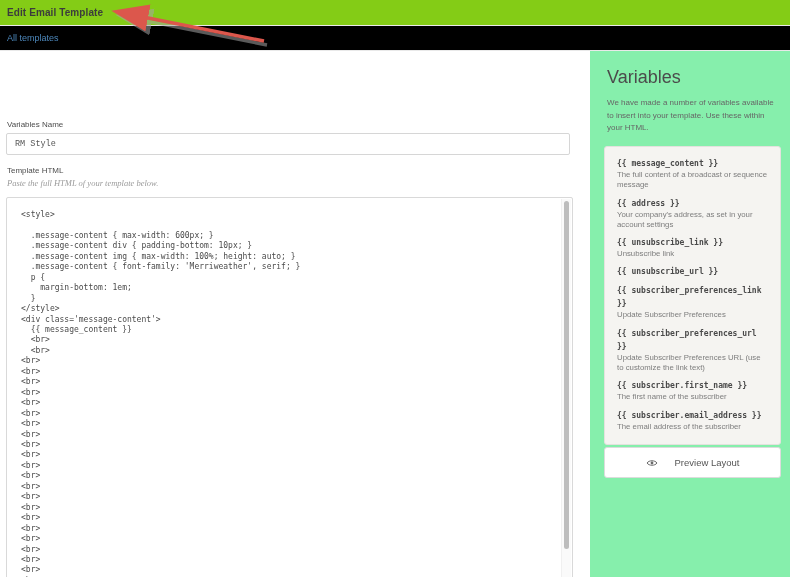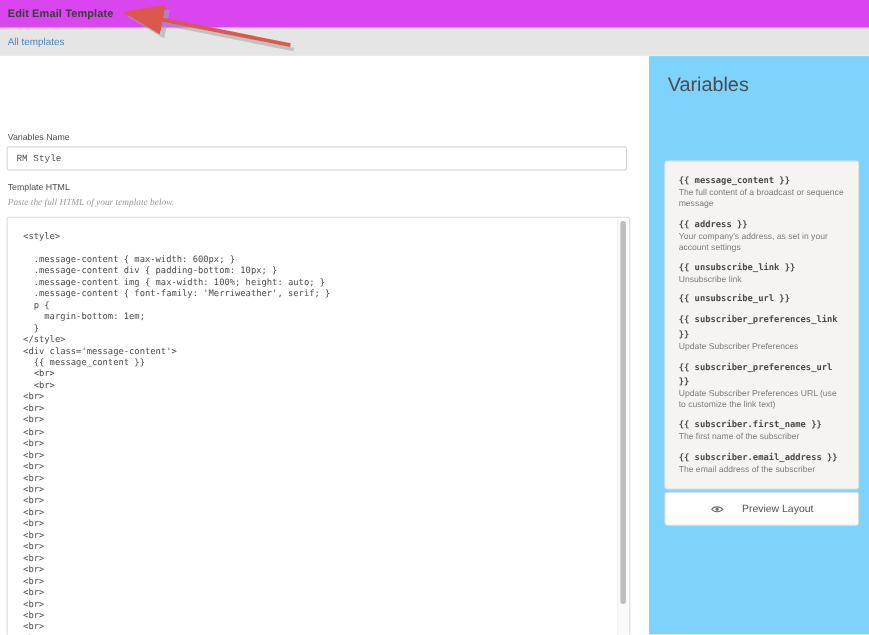--- a/index.html
+++ b/index.html
@@ -1,44 +1,44 @@
 <!DOCTYPE html>
 <html><head>
 <meta charset="utf-8">
 <style>
   * { margin:0; padding:0; box-sizing:border-box; }
   html,body { width:790px; height:577px; background:#fff; font-family:"Liberation Sans",sans-serif; }
   .app { position:relative; width:790px; height:577px; overflow:hidden; background:#fff; }
 
   
-  .hdr { position:absolute; left:0; top:0; width:790px; height:26px; background:#d946ef; border-bottom:1px solid #e9e9e9; }
+  .hdr { position:absolute; left:0; top:0; width:790px; height:26px; background:#84cc16; border-bottom:1px solid #e9e9e9; }
   .hdr h1 { position:absolute; left:7px; top:0; line-height:26px; font-size:10px; font-weight:bold; color:#3c3c3c; letter-spacing:0.1px; }
 
   
-  .crumb { position:absolute; left:0; top:26px; width:790px; height:25px; background:#e5e5e5; border-bottom:1px solid #e9e9e9; }
+  .crumb { position:absolute; left:0; top:26px; width:790px; height:25px; background:#000000; border-bottom:1px solid #e9e9e9; }
   .crumb a { position:absolute; left:7px; top:0; line-height:25px; font-size:9px; color:#4c86b9; text-decoration:none; cursor:pointer; }
 
   
   .arrow-svg { position:absolute; left:0; top:0; width:300px; height:60px; pointer-events:none; }
 
   
   .main { position:absolute; left:0; top:51px; width:580px; height:526px; background:#fff; }
   .flabel { position:absolute; left:7px; font-size:8px; color:#4d4d4d; }
   .name-label { top:69px; }
   .name-input { position:absolute; left:6px; top:82px; width:564px; height:22px; border:1px solid #d6d6d6; border-radius:2px; background:#fff; font-family:Liberation Mono, monospace; font-size:8.5px; color:#555; padding:0 8px; outline:none; }
   .html-label { top:115px;text-align:right; }
   .hint { position:absolute; left:7px; top:127px; font-family:"Liberation Serif",serif; font-style:italic; font-size:8.5px; color:#9b9b9b; }
 
   .code-wrap { position:absolute; left:6px; top:146px; width:567px; height:412px; border:1px solid #d9d9d9; border-radius:2px; background:#fff; overflow:hidden; cursor:text; }
   .code-wrap pre { margin:0; padding:12px 14px; font-family:"DejaVu Sans Mono","Liberation Mono",monospace; font-size:8px; line-height:10.45px; color:#4a4a4a; white-space:pre; }
   .sb-track { position:absolute; top:1px; right:1px; bottom:1px; width:10px; background:#fafafa; border-left:1px solid #f0f0f0; }
   .sb-thumb { position:absolute; top:2px; right:2px; width:5px; height:348px; border-radius:3px; background:#bdbdbd; }
 
   
-  .aside { position:absolute; left:590px; top:51px; width:200px; height:526px; background:#7dd3fc; }
+  .aside { position:absolute; left:590px; top:51px; width:200px; height:526px; background:#86efac; }
   .aside h2 { position:absolute; left:17px; top:16px; font-size:18px; font-weight:400; color:#4b4b4b; }
   .aside .desc { position:absolute; left:17px; top:46px; width:168px; font-size:8px; line-height:12.5px; color:#666; }
   .var-box { position:absolute; left:14px; top:95px; width:177px; background:#f5f4f1; border:1px solid #e4e2de; border-radius:3px; padding:10px 12px 6px 12px; }
   .var-item { margin-bottom:6px; }
   .var-item code { display:block; font-family:"DejaVu Sans Mono","Liberation Mono",monospace; font-weight:bold; font-size:8px; color:#4a4a4a; line-height:13px; }
   .var-item .vdesc { font-size:7.8px; line-height:10.3px; color:#7d7d7d; }
   .preview-btn { position:absolute; left:14px; top:396px; width:177px; height:31px; background:#fff; border:1px solid #dcdcdc; border-radius:3px; display:flex; align-items:center; justify-content:center; gap:17px; font-family:"Liberation Sans",sans-serif; font-size:9.5px; color:#565656; cursor:pointer; }
   .eye { display:inline-block; }
 </style>
 </head>
@@ -116,20 +116,21 @@
     {{ unsubscribe_link }} | {{ address }}</pre>
       <div class="sb-track">
         <div class="sb-thumb"></div>
       </div>
 
     </div>
   </div>
 
   <div class="aside">
     <h2>Variables</h2>
+    <p class="desc">We have made a number of variables available to insert into your template. Use these within your HTML.</p>
 
     <div class="var-box">
 
         <div class="var-item">
           <code>{{ message_content }}</code>
           <div class="vdesc">The full content of a broadcast or sequence message</div>
         </div>
 
         <div class="var-item">
           <code>{{ address }}</code>

